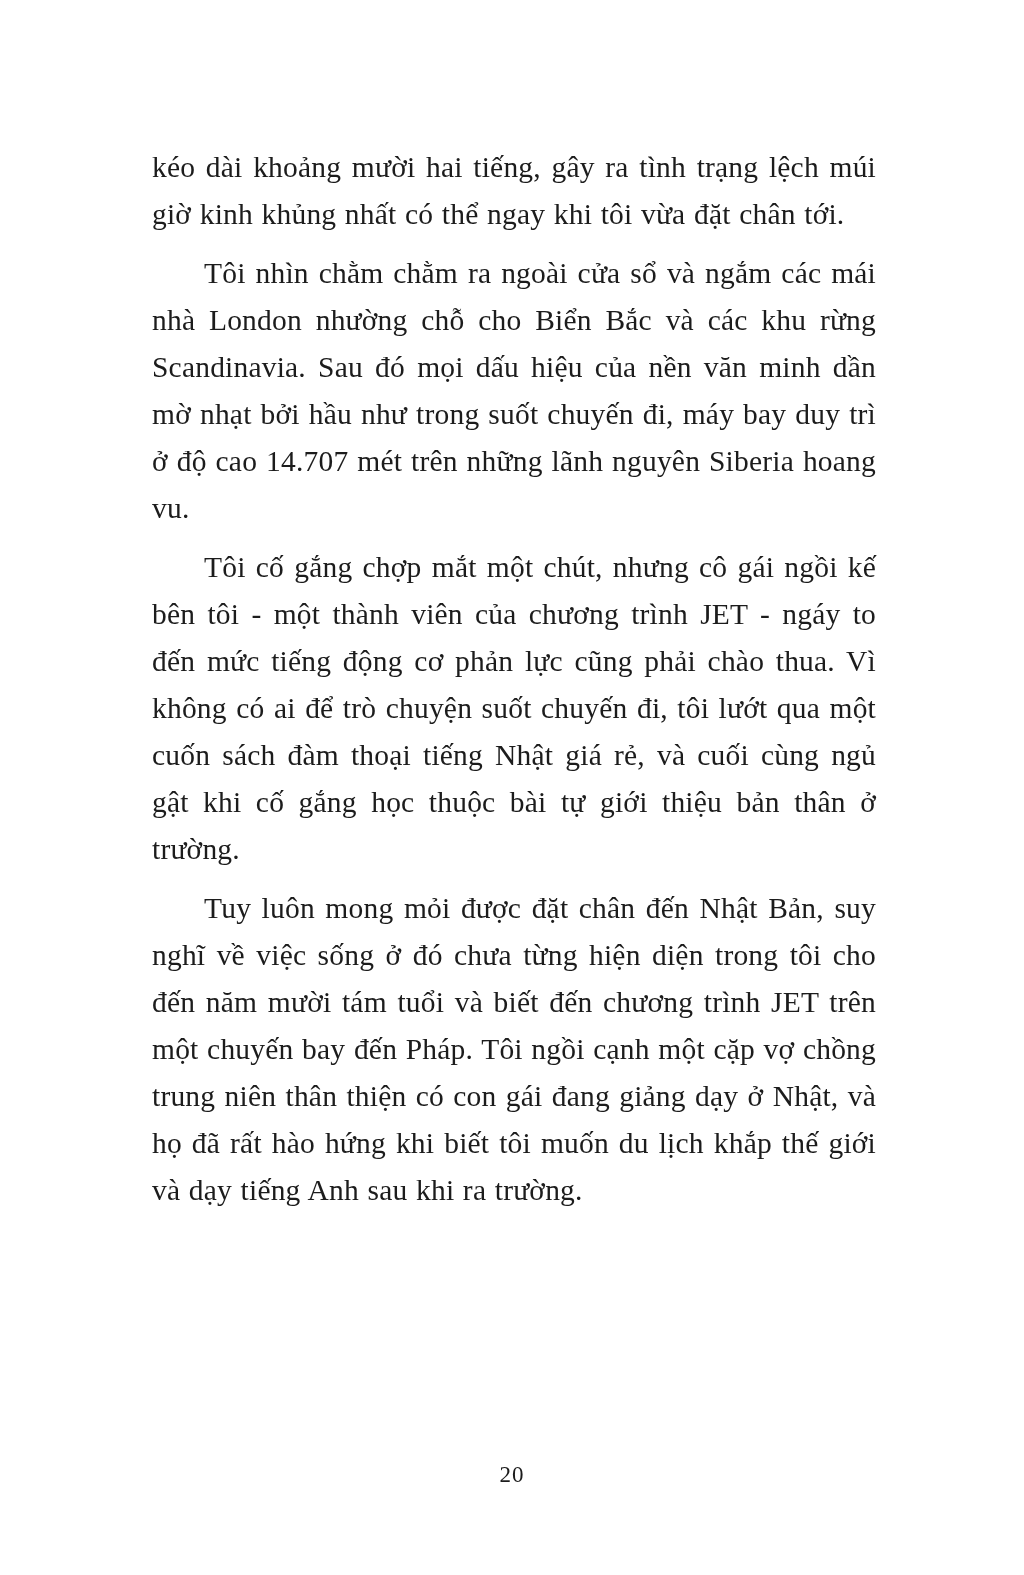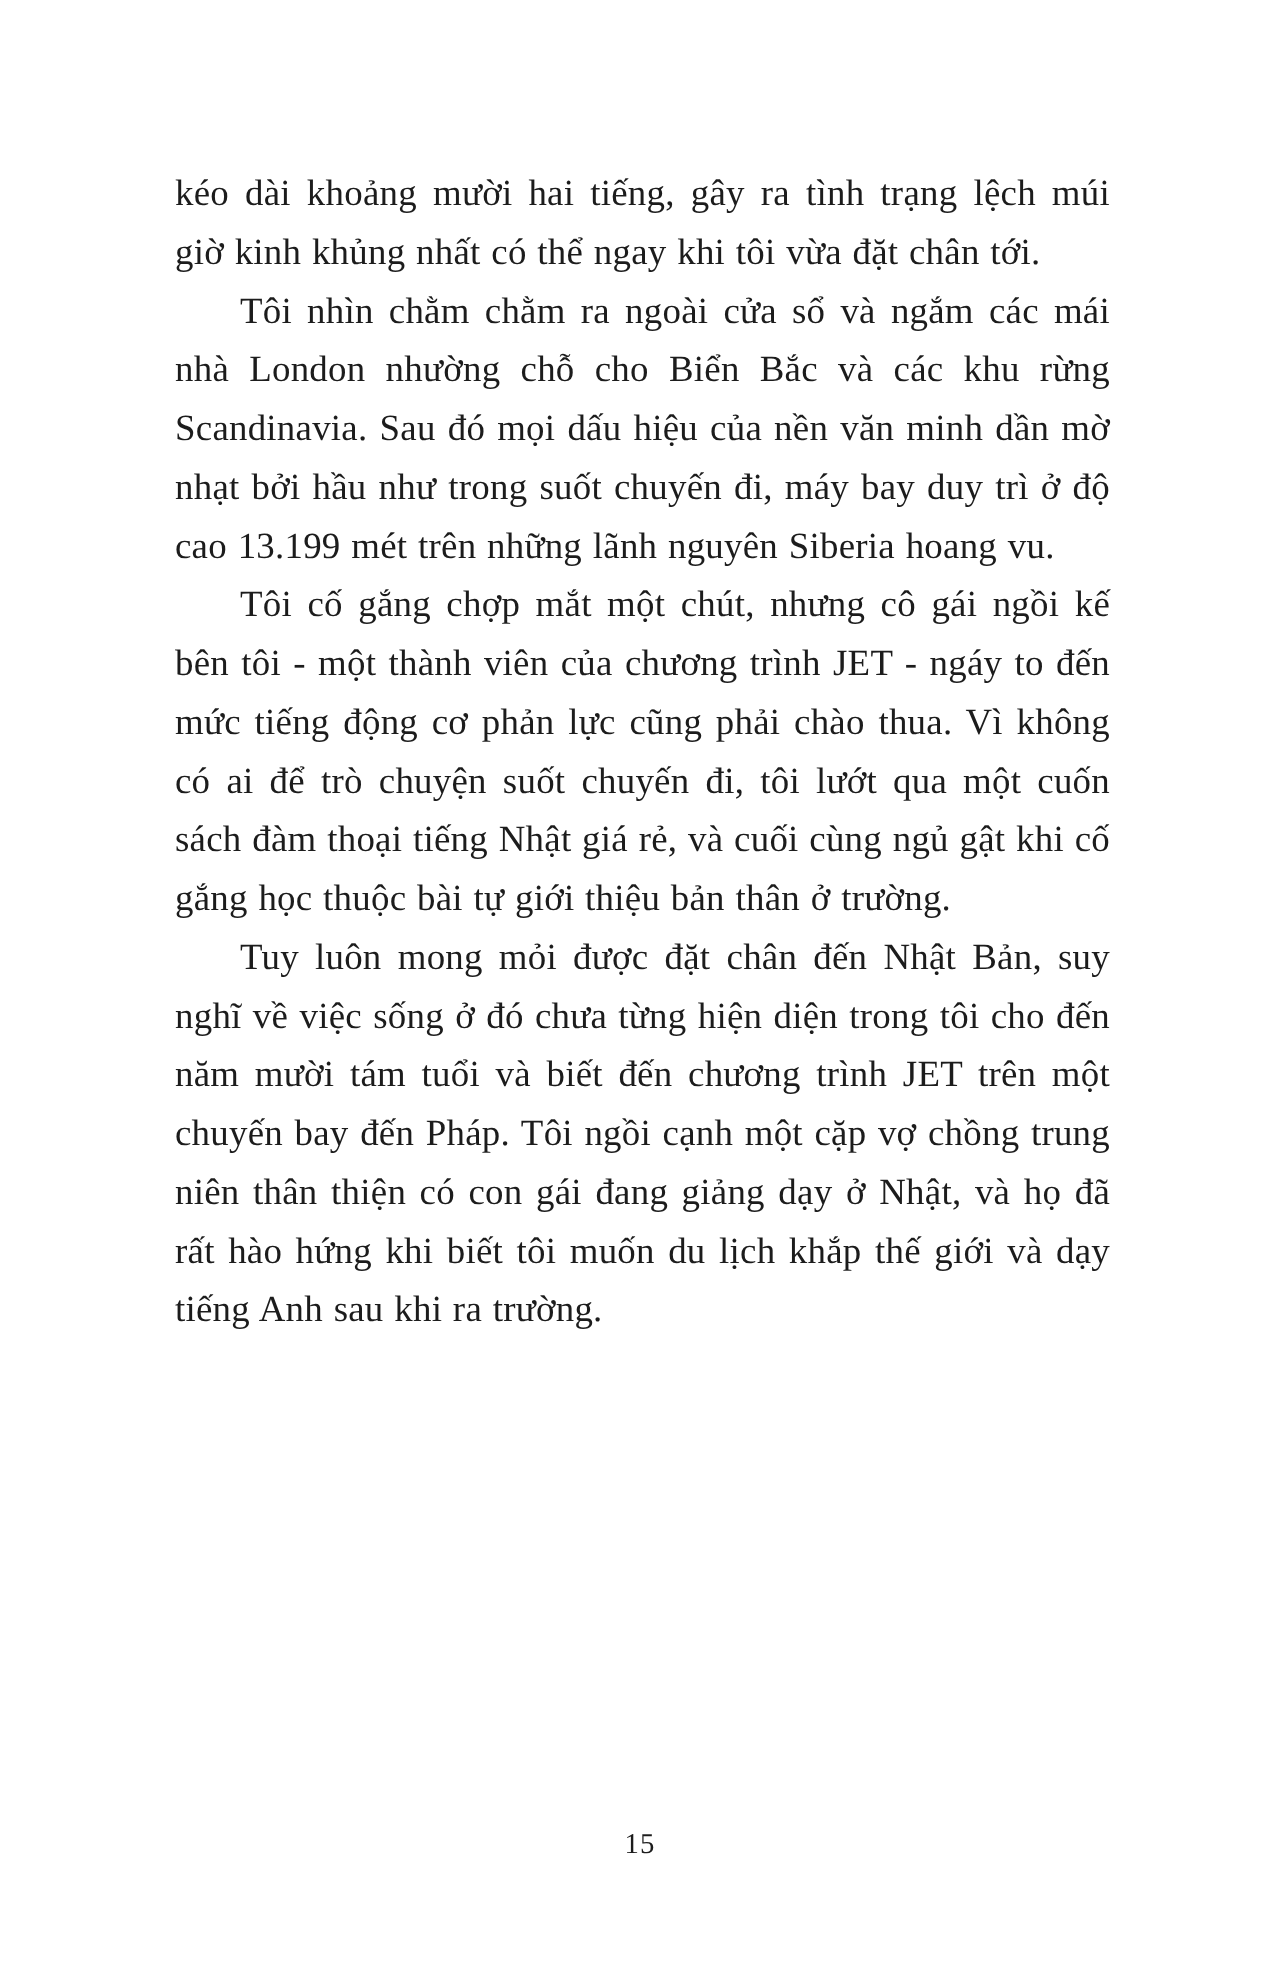--- a/index.html
+++ b/index.html
@@ -16,21 +16,21 @@
     color: #1c1c1c;
     overflow: hidden;
   }
   .text-block {
     position: absolute;
     left: 140px;
     top: 132px;
     width: 748px;
   }
   .para {
-    margin: 0;
+    margin: 12px;
     font-size: 29.5px;
     line-height: 47px;
     text-align: justify;
     text-indent: 52px;
     letter-spacing: 0.2px;
     word-spacing: 1px;
   }
   .para.no-indent {
     text-indent: 0;
   }
@@ -44,19 +44,19 @@
     letter-spacing: 1px;
     color: #1c1c1c;
   }
 </style>
 </head>
 <body>
 
 <div class="page">
   <div class="text-block">
     <p class="para no-indent">kéo dài khoảng mười hai tiếng, gây ra tình trạng lệch múi giờ kinh khủng nhất có thể ngay khi tôi vừa đặt chân tới.</p>
-    <p class="para">Tôi nhìn chằm chằm ra ngoài cửa sổ và ngắm các mái nhà London nhường chỗ cho Biển Bắc và các khu rừng Scandinavia. Sau đó mọi dấu hiệu của nền văn minh dần mờ nhạt bởi hầu như trong suốt chuyến đi, máy bay duy trì ở độ cao 13.199 mét trên những lãnh nguyên Siberia hoang vu.</p>
+    <p class="para">Tôi nhìn chằm chằm ra ngoài cửa sổ và ngắm các mái nhà London nhường chỗ cho Biển Bắc và các khu rừng Scandinavia. Sau đó mọi dấu hiệu của nền văn minh dần mờ nhạt bởi hầu như trong suốt chuyến đi, máy bay duy trì ở độ cao 14.707 mét trên những lãnh nguyên Siberia hoang vu.</p>
     <p class="para">Tôi cố gắng chợp mắt một chút, nhưng cô gái ngồi kế bên tôi - một thành viên của chương trình JET - ngáy to đến mức tiếng động cơ phản lực cũng phải chào thua. Vì không có ai để trò chuyện suốt chuyến đi, tôi lướt qua một cuốn sách đàm thoại tiếng Nhật giá rẻ, và cuối cùng ngủ gật khi cố gắng học thuộc bài tự giới thiệu bản thân ở trường.</p>
     <p class="para">Tuy luôn mong mỏi được đặt chân đến Nhật Bản, suy nghĩ về việc sống ở đó chưa từng hiện diện trong tôi cho đến năm mười tám tuổi và biết đến chương trình JET trên một chuyến bay đến Pháp. Tôi ngồi cạnh một cặp vợ chồng trung niên thân thiện có con gái đang giảng dạy ở Nhật, và họ đã rất hào hứng khi biết tôi muốn du lịch khắp thế giới và dạy tiếng Anh sau khi ra trường.</p>
   </div>
 
-  <div class="page-number">15</div>
+  <div class="page-number">20</div>
 </div>
 
 </body></html>

